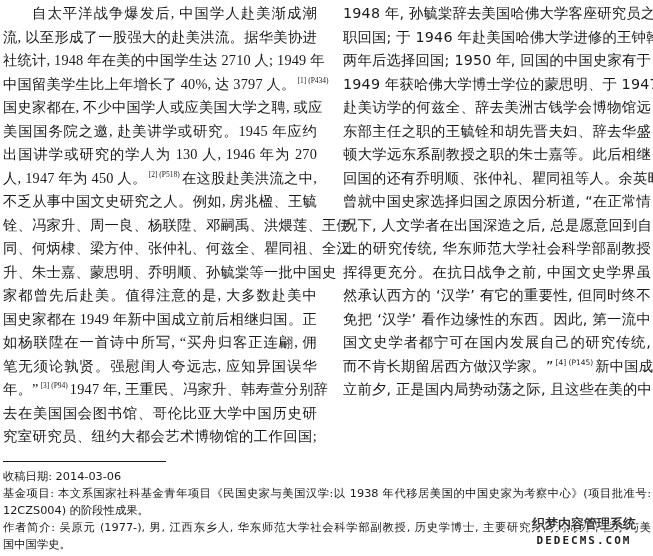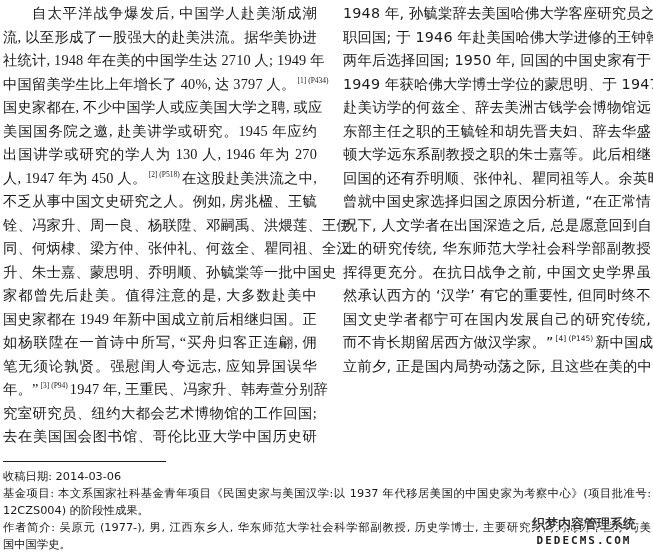--- a/index.html
+++ b/index.html
@@ -35,48 +35,49 @@
   <span class="line"><span>人, 1947 年为 450 人。</span><sup>[2] (P518)</sup><span>在这股赴美洪流之中,</span></span>
   <span class="line"><span>不乏从事中国文史研究之人。例如, 房兆楹、王毓</span></span>
   <span class="line"><span>铨、冯家升、周一良、杨联陞、邓嗣禹、洪煨莲、王伊</span></span>
   <span class="line"><span>同、何炳棣、梁方仲、张仲礼、何兹全、瞿同祖、全汉</span></span>
   <span class="line"><span>升、朱士嘉、蒙思明、乔明顺、孙毓棠等一批中国史</span></span>
   <span class="line"><span>家都曾先后赴美。值得注意的是, 大多数赴美中</span></span>
   <span class="line"><span>国史家都在 1949 年新中国成立前后相继归国。正</span></span>
   <span class="line"><span>如杨联陞在一首诗中所写, “买舟归客正连翩, 佣</span></span>
   <span class="line"><span>笔无须论孰贤。强慰闺人夸远志, 应知异国误华</span></span>
   <span class="line"><span>年。”</span><sup>[3] (P94)</sup><span>1947 年, 王重民、冯家升、韩寿萱分别辞</span></span>
+  <span class="line"><span>去在美国国会图书馆、哥伦比亚大学中国历史研</span></span>
   <span class="line"><span>究室研究员、纽约大都会艺术博物馆的工作回国;</span></span>
-  <span class="line"><span>去在美国国会图书馆、哥伦比亚大学中国历史研</span></span>
 </div>
 
 <div class="col col-right">
   <span class="line"><span>1948 年, 孙毓棠辞去美国哈佛大学客座研究员之</span></span>
   <span class="line"><span>职回国; 于 1946 年赴美国哈佛大学进修的王钟翰</span></span>
   <span class="line"><span>两年后选择回国; 1950 年, 回国的中国史家有于</span></span>
   <span class="line"><span>1949 年获哈佛大学博士学位的蒙思明、于 1947 年</span></span>
   <span class="line"><span>赴美访学的何兹全、辞去美洲古钱学会博物馆远</span></span>
   <span class="line"><span>东部主任之职的王毓铨和胡先晋夫妇、辞去华盛</span></span>
   <span class="line"><span>顿大学远东系副教授之职的朱士嘉等。此后相继</span></span>
   <span class="line"><span>回国的还有乔明顺、张仲礼、瞿同祖等人。余英时</span></span>
   <span class="line"><span>曾就中国史家选择归国之原因分析道, “在正常情</span></span>
   <span class="line"><span>况下, 人文学者在出国深造之后, 总是愿意回到自</span></span>
   <span class="line"><span>土的研究传统, 华东师范大学社会科学部副教授</span></span>
   <span class="line"><span>挥得更充分。在抗日战争之前, 中国文史学界虽</span></span>
   <span class="line"><span>然承认西方的 ‘汉学’ 有它的重要性, 但同时终不</span></span>
+  <span class="line"><span>免把 ‘汉学’ 看作边缘性的东西。因此, 第一流中</span></span>
   <span class="line"><span>国文史学者都宁可在国内发展自己的研究传统,</span></span>
   <span class="line"><span>而不肯长期留居西方做汉学家。”</span><sup>[4] (P145)</sup><span>新中国成</span></span>
   <span class="line"><span>立前夕, 正是国内局势动荡之际, 且这些在美的中</span></span>
 </div>
 
 <div class="rule"></div>
 
 <div class="notes">
   <span class="note-line">收稿日期: 2014-03-06</span>
-  <span class="note-line justify">基金项目: 本文系国家社科基金青年项目《民国史家与美国汉学:以 1937 年代移居美国的中国史家为考察中心》(项目批准号:</span>
+  <span class="note-line justify">基金项目: 本文系国家社科基金青年项目《民国史家与美国汉学:以 1938 年代移居美国的中国史家为考察中心》(项目批准号:</span>
   <span class="note-line">12CZS004) 的阶段性成果。</span>
   <span class="note-line justify">作者简介: 吴原元 (1977-), 男, 江西东乡人, 华东师范大学社会科学部副教授, 历史学博士, 主要研究方向为海外中国学与美</span>
   <span class="note-line">国中国学史。</span>
 </div>
 
 <div class="watermark">
   <span class="wm-cn">织梦内容管理系统</span>
   <span class="wm-en">DEDECMS.COM</span>
 </div>
 

